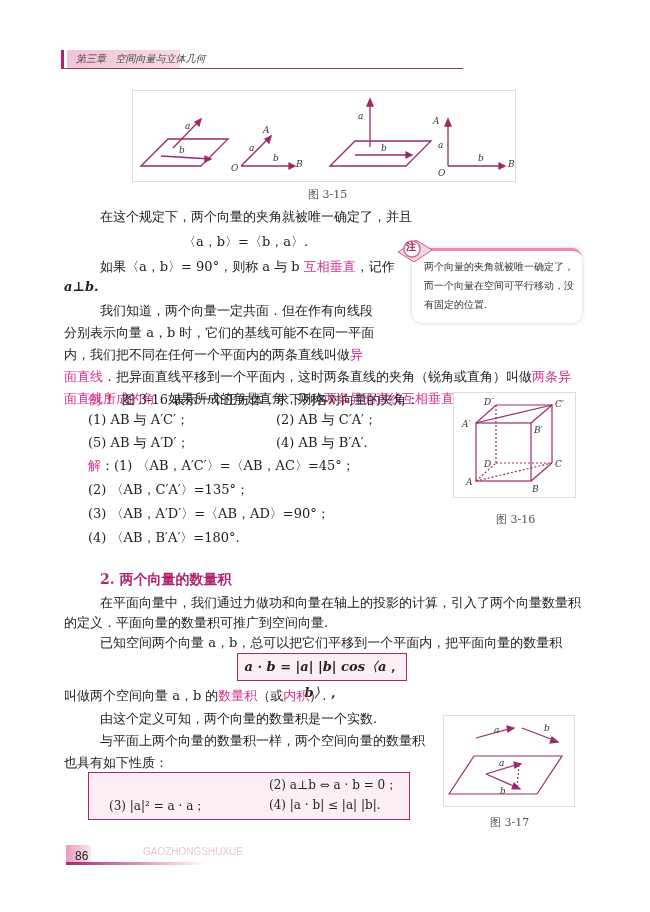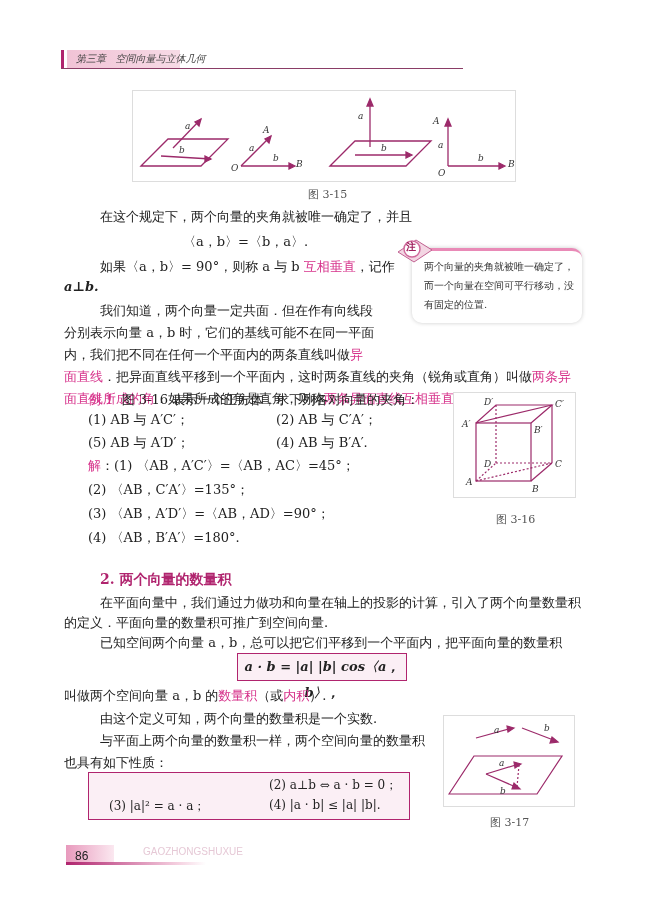--- a/index.html
+++ b/index.html
@@ -22,21 +22,21 @@
   .note { left:412px; top:248px; width:170px; height:72px; border-radius:10px;
           background:#fff; box-shadow:0 0 4px #ccc; border-top:3px solid #e98ab7; }
   .note-text { left:424px; top:257px; font-size:10px; line-height:19px; color:#333; width:155px; }
   .note-badge { left:396px; top:238px; width:38px; height:26px; }
   .fig16 { left:453px; top:392px; width:121px; height:104px; border:1px solid #ddd; background:#fff; }
   .fig17 { left:443px; top:715px; width:130px; height:90px; border:1px solid #ddd; background:#fff; }
   .formula-box { left:237px; top:653px; width:168px; height:26px; border:1.5px solid #b0246e;
                  background:#fbeff5; font-size:13px; line-height:26px; text-align:center; }
   .props { left:88px; top:772px; width:320px; height:46px; border:1.5px solid #b0246e;
            background:#fbeff5; font-size:12px; }
-  .footer-num { left:66px; top:845px; width:48px; height:18px;
+  .footer-num { left:66px; top:845px; width:25px; height:18px;
                 background:linear-gradient(90deg,#e89abd,#fbe8f0); }
   .footer-num span { font-family:"Liberation Sans",sans-serif; font-size:12px; margin-left:9px; line-height:18px; }
   .footer-line { left:66px; top:862px; width:140px; height:3px;
                  background:linear-gradient(90deg,#b0246e,#f5d0e0 80%,#fff); }
   .footer-brand { left:143px; top:846px; font-size:10px; color:#e6c9d6; letter-spacing:0px;
                   font-family:"Liberation Sans",sans-serif; }
   svg text { font-family:"DejaVu Serif",serif; font-style:italic; }
 </style>
 </head>
 <body>

